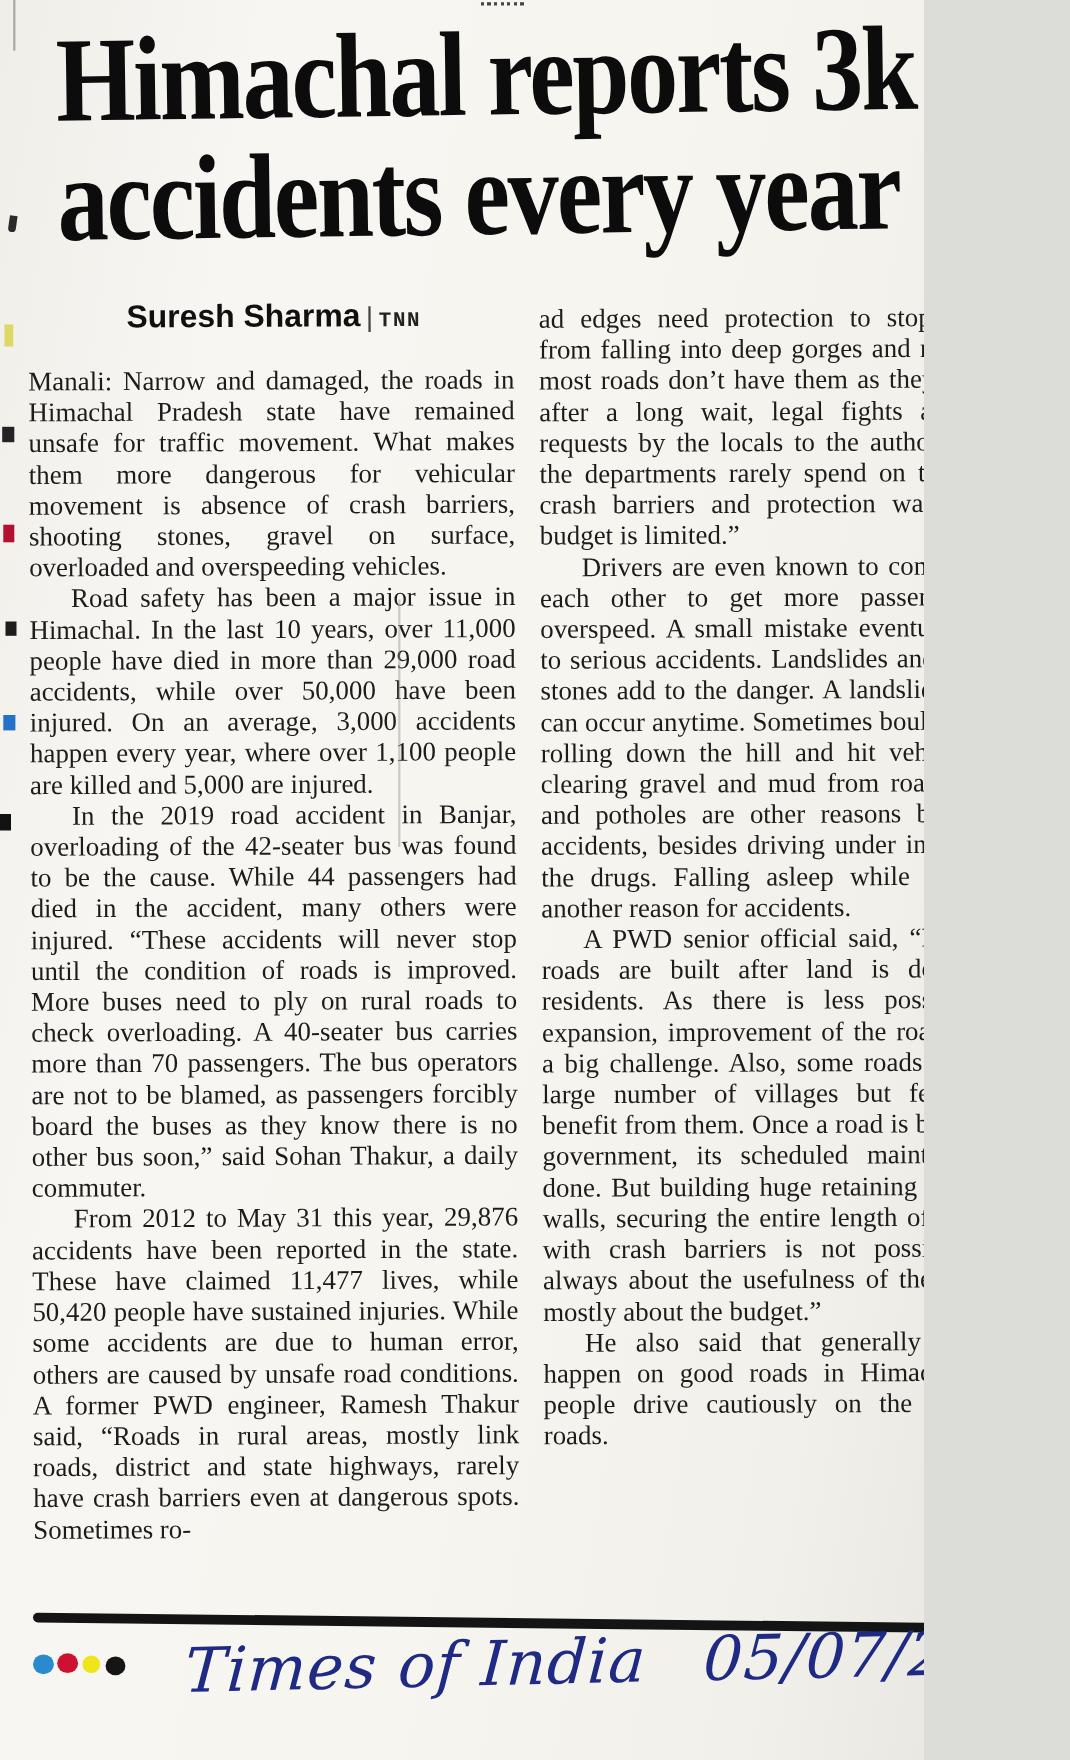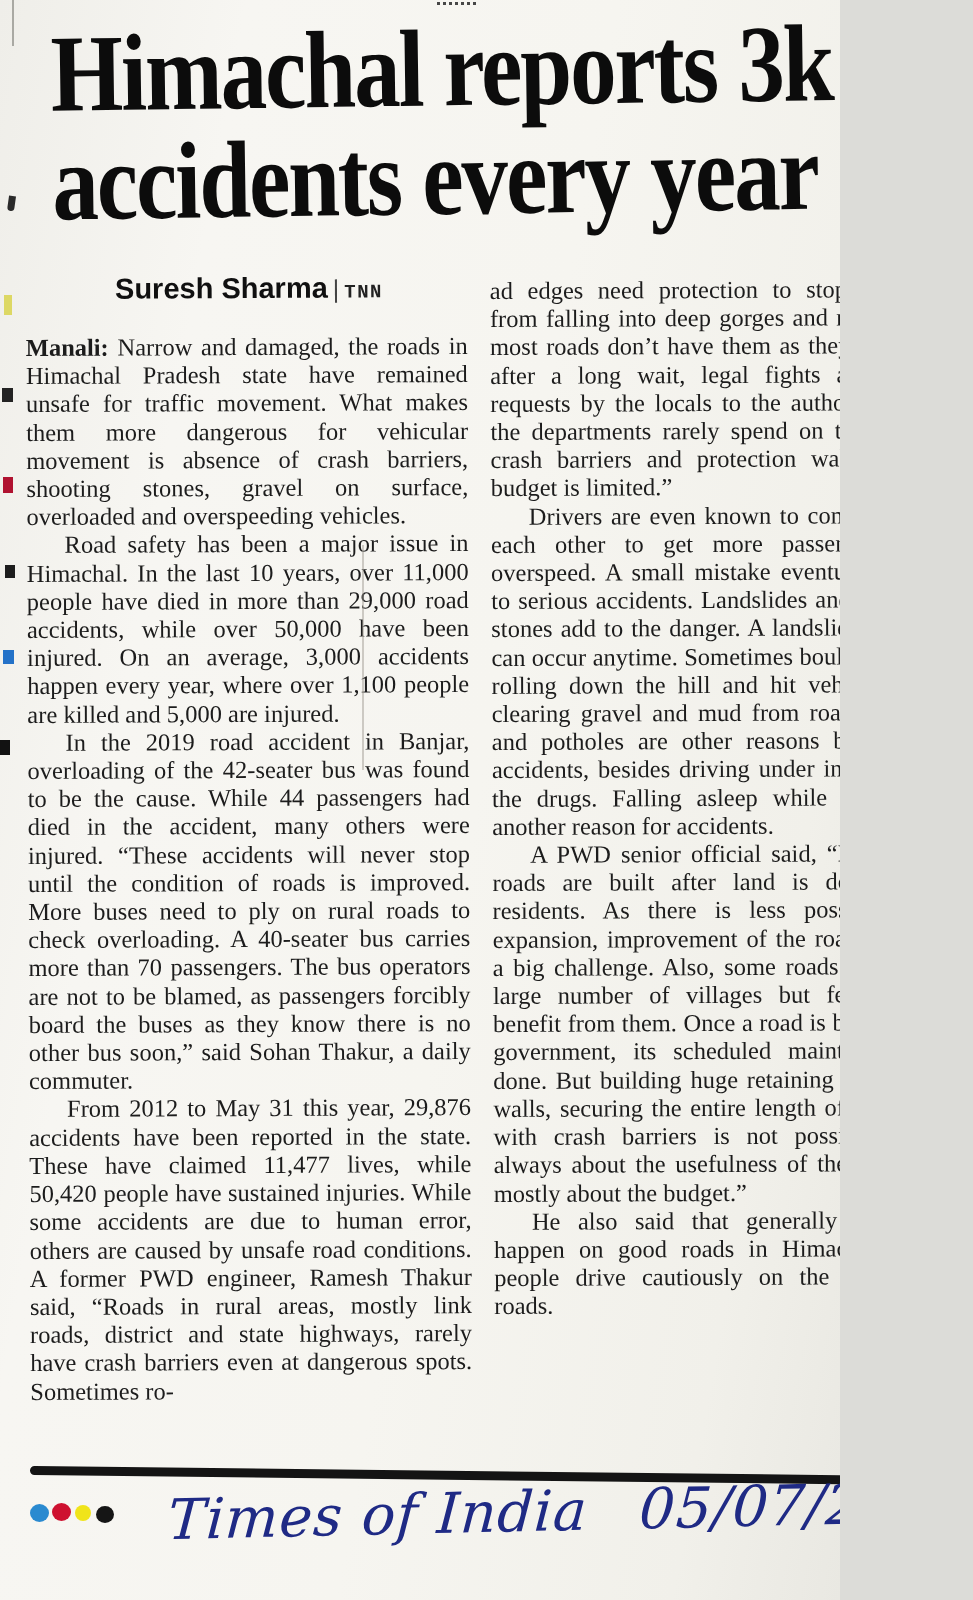--- a/index.html
+++ b/index.html
@@ -25,21 +25,21 @@
   .byline .agency { font-size:19px; font-weight:bold; letter-spacing:1.5px; color:#222;font-family:Liberation Mono, monospace; }
   
   .col {
     position:absolute; font-size:24.5px; line-height:28.2px; text-align:justify;
     color:#1c1c1c; hyphens:auto; -webkit-hyphens:auto; transform:rotate(-0.25deg);
   }
   .col p { margin:0; text-indent:38px; }
   .col p.noindent { text-indent:0; }
   .col-left  { left:28px;  top:333px; width:442px; }
   .col-right { left:492px; top:276px; width:452px; }
-  .lead { font-weight:bold; }
+  .lead { font-weight:normal; }
   
   .rule-bottom {
     position:absolute; left:30px; top:1466px; width:934px; height:9px;
     background:#141414; border-radius:5px; transform:rotate(0.65deg); transform-origin:0 50%;
   }
   
   .dot { position:absolute; border-radius:50%; }
   .dot-0 { left:30px; top:1504px; width:19px; height:18px; }
   .dot-1 { left:52px; top:1503px; width:19px; height:18px; }
   .dot-2 { left:75px; top:1505px; width:16px; height:16px; }

